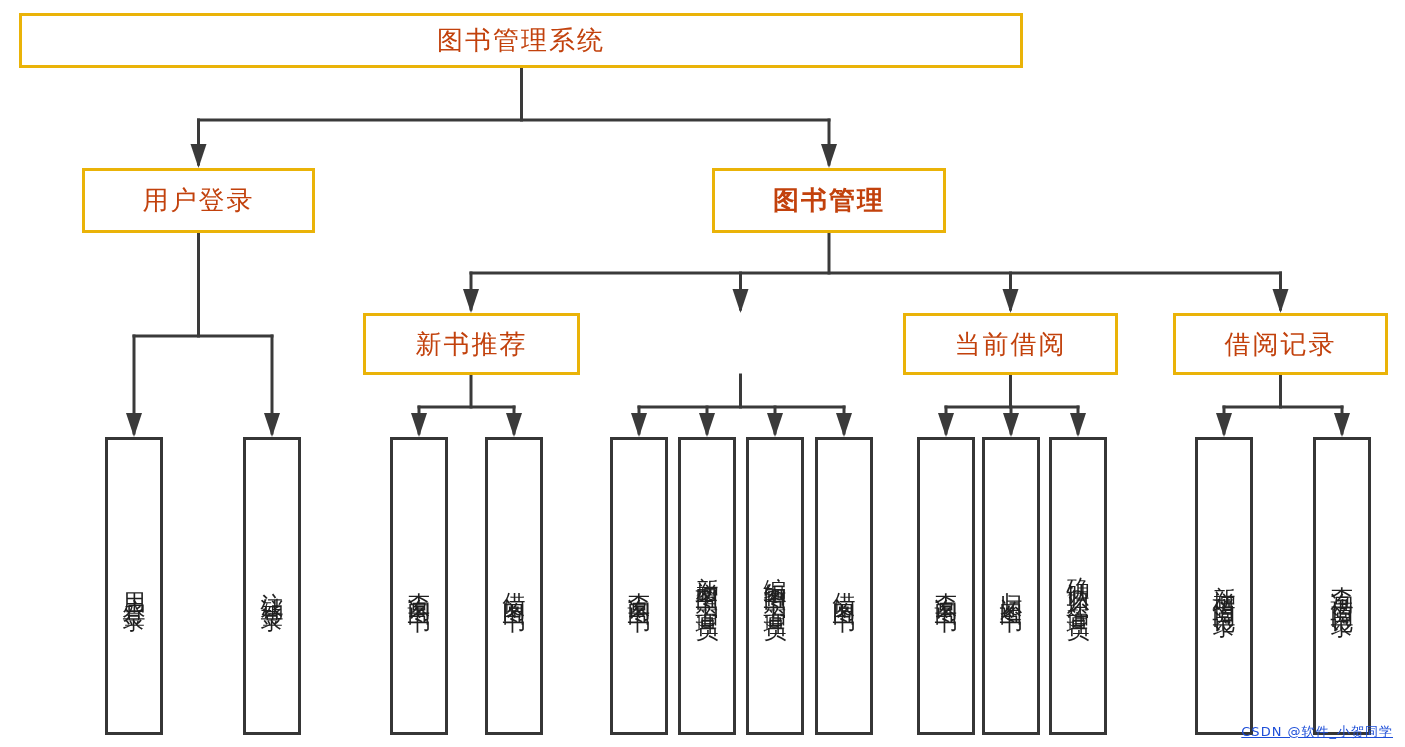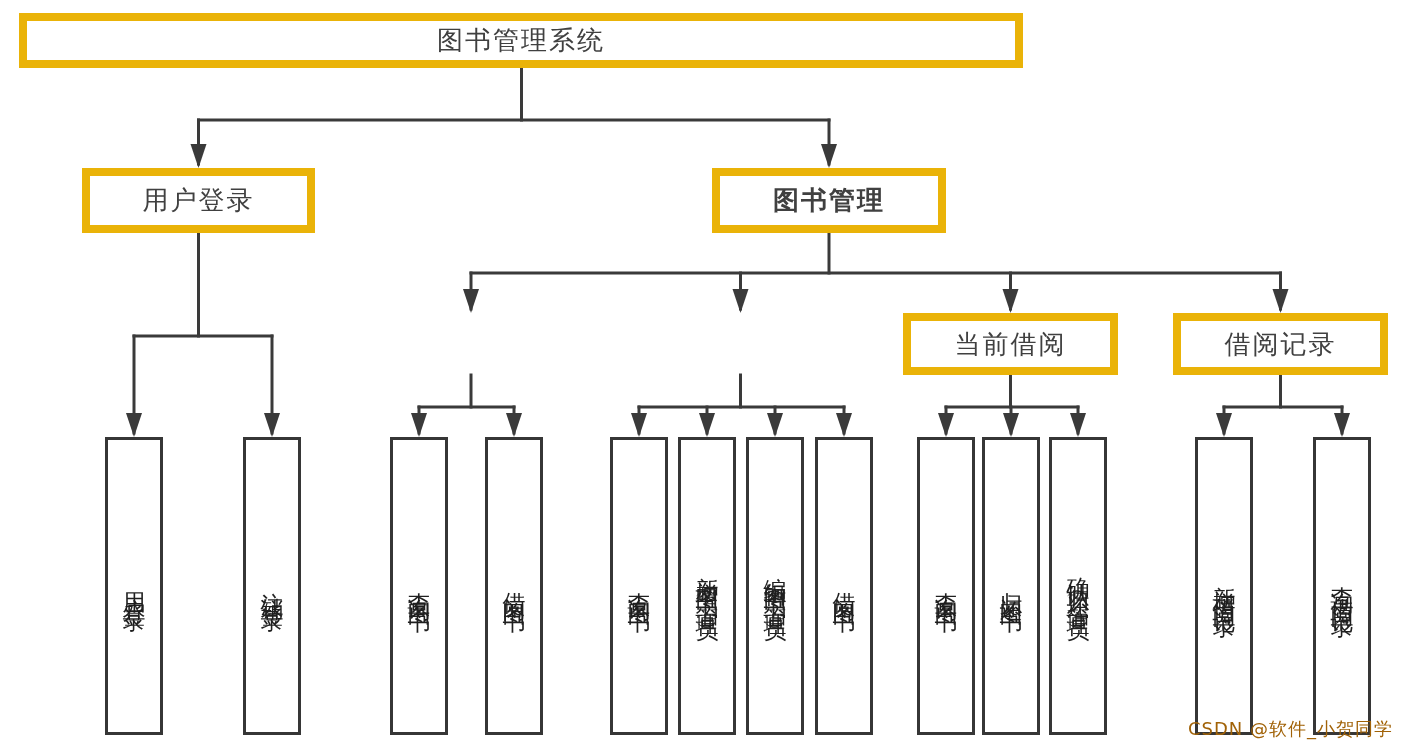--- a/index.html
+++ b/index.html
@@ -13,22 +13,22 @@
   }
   #connectors {
     position: absolute;
     left: 0; top: 0;
     width: 1405px; height: 747px;
   }
   .node {
     position: absolute;
     box-sizing: border-box;
     background: #ffffff;
-    border: 8px solid #eab308;
-    color: #404040;
+    border: 3px solid #eab308;
+    color: #c2410c;
     display: flex;
     align-items: center;
     justify-content: center;
     font-size: 26px;
     letter-spacing: 2px;
     white-space: nowrap;
   }
   .root-node   { left: 19px;  top: 13px;  width: 1004px; height: 55px; }
   .lvl2        { top: 168px; height: 65px; }
   .lvl3        { top: 313px; height: 62px; }
@@ -47,24 +47,25 @@
     align-items: center;
     justify-content: center;
     font-size: 23px;
     letter-spacing: 6px;
     line-height: 1;
   }
   #watermark {
     position: absolute;
     right: 12px;
     bottom: 6px;
-    font-size: 18px;
-    color: #a16207;
+    font-size: 13px;
+    color: #1d4ed8;
     letter-spacing: 1px;
     white-space: nowrap;
+    text-decoration: underline;
   }
 </style>
 </head>
 <body>
 
 <div id="stage">
 
   <svg id="connectors" viewBox="0 0 1405 747" xmlns="http://www.w3.org/2000/svg">
     <g stroke="#3a3a3a" stroke-width="3" stroke-linecap="square" fill="none">
 
@@ -129,20 +130,21 @@
       <polygon points="1216,413 1232,413 1224,437"></polygon>
       <polygon points="1334,413 1350,413 1342,437"></polygon>
     </g>
   </svg>
 
   <div class="node root-node">图书管理系统</div>
 
   <div class="node lvl2" style="left:82px;width:233px;">用户登录</div>
   <div class="node lvl2" style="left:712px;width:234px;font-weight:bold;">图书管理</div>
 
+  <div class="node lvl3" style="left:363px;width:217px;">新书推荐</div>
   <div class="node lvl3" style="left:1173px;width:215px;">借阅记录</div>
   <div class="node lvl3" style="left:903px;width:215px;">当前借阅</div>
 
   <div class="leaf" style="left:105px;">用户登录</div>
   <div class="leaf" style="left:243px;">注销登录</div>
 
   <div class="leaf" style="left:390px;">查询图书</div>
   <div class="leaf" style="left:485px;">借阅图书</div>
 
   <div class="leaf" style="left:610px;">查询图书</div>

